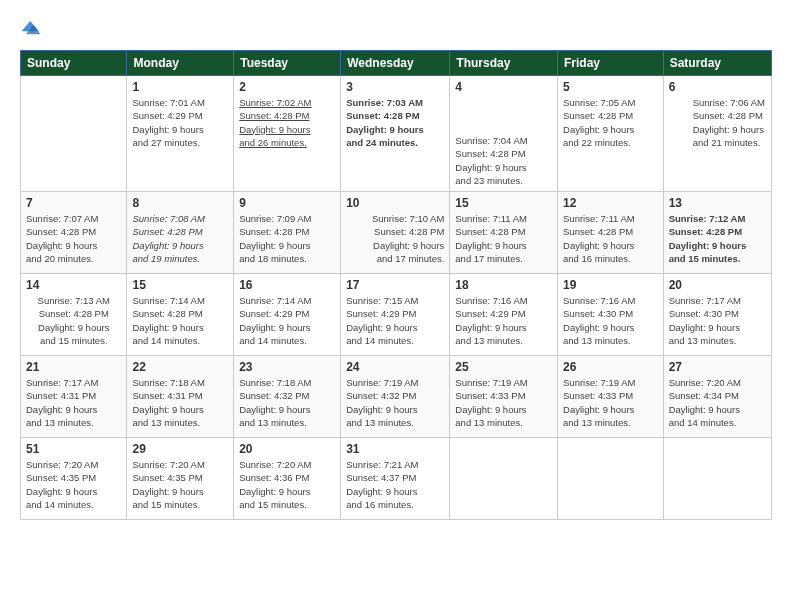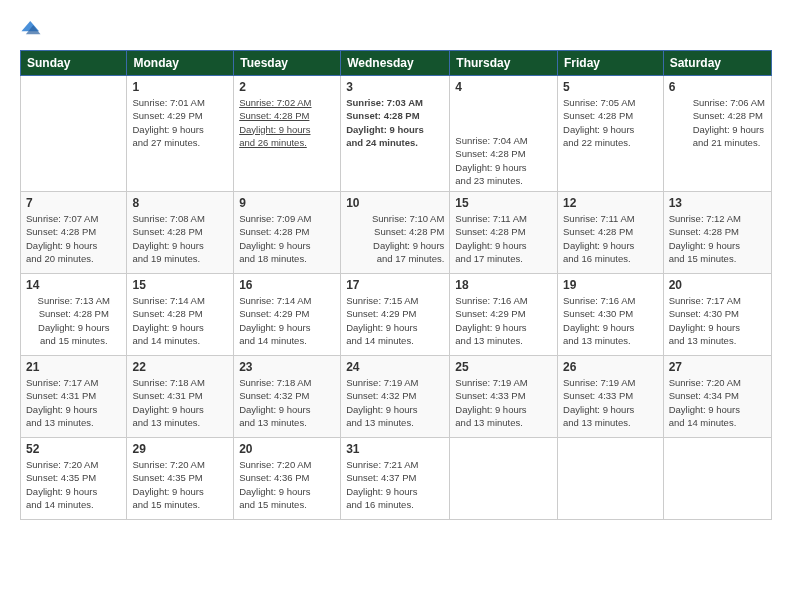--- a/index.html
+++ b/index.html
@@ -175,21 +175,21 @@
         <tr>
           <td>
             <div class="day-number">7</div>
             <div class="day-info" style="white-space: pre-line;">Sunrise: 7:07 AM
 Sunset: 4:28 PM
 Daylight: 9 hours
 and 20 minutes.</div>
           </td>
           <td>
             <div class="day-number">8</div>
-            <div class="day-info" style="white-space: pre-line;">Sunrise: 7:08 AM
+            <div class="day-info" style="white-space: pre-line; font-style: italic;">Sunrise: 7:08 AM
 Sunset: 4:28 PM
 Daylight: 9 hours
 and 19 minutes.</div>
           </td>
           <td>
             <div class="day-number">9</div>
             <div class="day-info" style="white-space: pre-line;">Sunrise: 7:09 AM
 Sunset: 4:28 PM
 Daylight: 9 hours
 and 18 minutes.</div>
@@ -210,21 +210,21 @@
           </td>
           <td>
             <div class="day-number">12</div>
             <div class="day-info" style="white-space: pre-line;">Sunrise: 7:11 AM
 Sunset: 4:28 PM
 Daylight: 9 hours
 and 16 minutes.</div>
           </td>
           <td>
             <div class="day-number">13</div>
-            <div class="day-info" style="white-space: pre-line;">Sunrise: 7:12 AM
+            <div class="day-info" style="white-space: pre-line; font-weight: bold;">Sunrise: 7:12 AM
 Sunset: 4:28 PM
 Daylight: 9 hours
 and 15 minutes.</div>
           </td>
         </tr>
         <tr>
           <td>
             <div class="day-number">14</div>
             <div class="day-info" style="white-space: pre-line; text-align: center;">Sunrise: 7:13 AM
 Sunset: 4:28 PM
@@ -320,21 +320,21 @@
           <td>
             <div class="day-number">27</div>
             <div class="day-info" style="white-space: pre-line;">Sunrise: 7:20 AM
 Sunset: 4:34 PM
 Daylight: 9 hours
 and 14 minutes.</div>
           </td>
         </tr>
         <tr>
           <td>
-            <div class="day-number">52</div>
+            <div class="day-number">51</div>
             <div class="day-info" style="white-space: pre-line;">Sunrise: 7:20 AM
 Sunset: 4:35 PM
 Daylight: 9 hours
 and 14 minutes.</div>
           </td>
           <td>
             <div class="day-number">29</div>
             <div class="day-info" style="white-space: pre-line;">Sunrise: 7:20 AM
 Sunset: 4:35 PM
 Daylight: 9 hours

